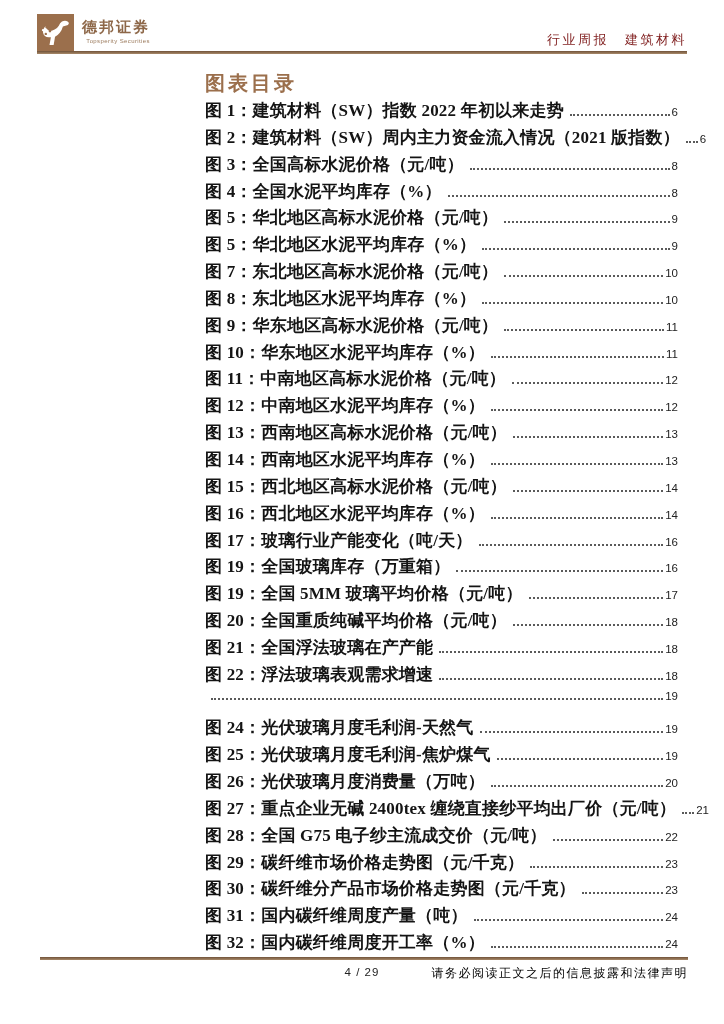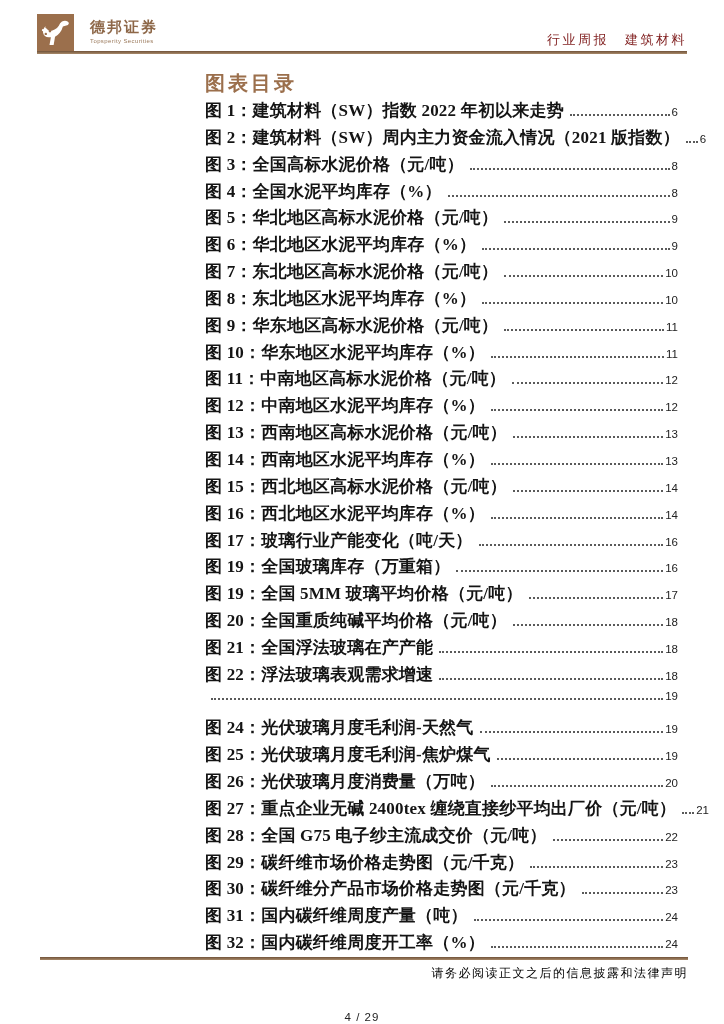--- a/index.html
+++ b/index.html
@@ -2,21 +2,21 @@
 <html><head>
 <meta charset="utf-8">
 <style>
   html,body{margin:0;padding:0;background:#ffffff;}
   .page{position:relative;width:724px;height:1024px;background:#ffffff;overflow:hidden;
         font-family:"Liberation Serif", serif;}
 
   
   .logo{position:absolute;left:37px;top:14px;display:flex;align-items:flex-start;}
   .logo-mark{width:37px;height:37px;display:block;}
-  .logo-text{margin-left:16px;padding-top:5px;}
+  .logo-text{margin-left:8px;padding-top:5px;text-align:right;}
   .logo-name{font-family:"Liberation Sans", sans-serif;font-size:15px;font-weight:bold;
              color:#8d6748;letter-spacing:2px;line-height:1.1;}
   .logo-sub{font-family:"Liberation Sans", sans-serif;font-size:6px;color:#9b7a5c;
             letter-spacing:0.4px;margin-top:2px;}
   .header-meta{position:absolute;right:37px;top:31px;font-size:13px;color:#7f1d1d;
                letter-spacing:2.5px;white-space:nowrap;}
   .header-meta .gap{display:inline-block;width:16px;}
   .rule{position:absolute;height:3px;background:linear-gradient(#6f5239,#a98a6a);}
   .header-rule{left:37px;right:37px;top:51px;}
   .footer-rule{left:40px;right:36px;top:957px;height:2.5px;}
@@ -29,21 +29,21 @@
   .toc{position:absolute;left:205px;top:99px;width:473px;}
   .toc-row{display:flex;align-items:baseline;height:26.85px;cursor:pointer;}
   .toc-label{font-size:17px;font-weight:bold;color:#141414;white-space:nowrap;
              letter-spacing:0.2px;}
   .toc-dots{flex:1;border-bottom:2px dotted #5a5a5a;margin:0 2px 3px 6px;min-width:12px;}
   .toc-page{font-family:"Liberation Sans", sans-serif;font-size:11.5px;color:#222;}
 
   
   .footer-page{position:absolute;left:50%;transform:translateX(-50%);top:966px;
                font-family:"Liberation Sans", sans-serif;font-size:11.5px;color:#222;
-               letter-spacing:1px;margin-top:45px;}
+               letter-spacing:1px;}
   .footer-disclaimer{position:absolute;right:36px;top:965px;font-size:12px;color:#000000;
                      letter-spacing:1.5px;}
 </style>
 </head>
 <body>
 
 <div class="page">
 
   <div class="logo">
     <svg class="logo-mark" viewBox="0 0 40 40" xmlns="http://www.w3.org/2000/svg">
@@ -93,21 +93,21 @@
       <span class="toc-page">8</span>
     </div>
 
     <div class="toc-row">
       <span class="toc-label">图 5：华北地区高标水泥价格（元/吨）</span>
       <span class="toc-dots"></span>
       <span class="toc-page">9</span>
     </div>
 
     <div class="toc-row">
-      <span class="toc-label">图 6：华北地区水泥平均库存（%）</span>
+      <span class="toc-label">图 5：华北地区水泥平均库存（%）</span>
       <span class="toc-dots"></span>
       <span class="toc-page">9</span>
     </div>
 
     <div class="toc-row">
       <span class="toc-label">图 7：东北地区高标水泥价格（元/吨）</span>
       <span class="toc-dots"></span>
       <span class="toc-page">10</span>
     </div>
 

